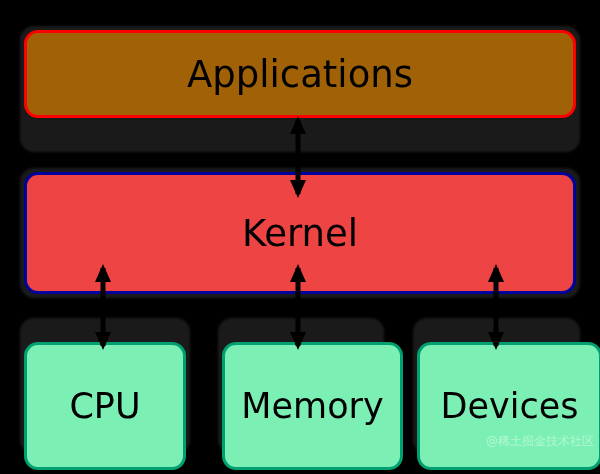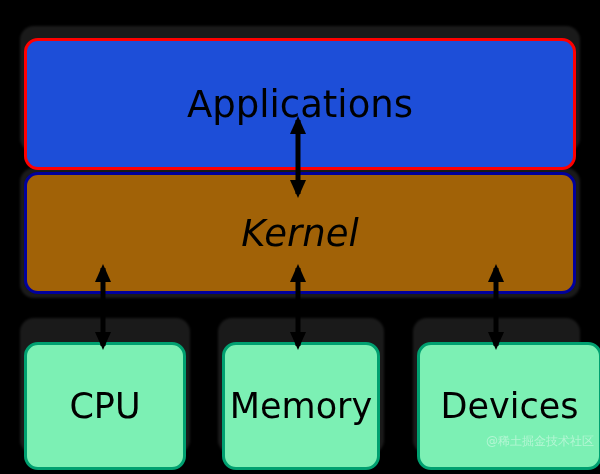--- a/index.html
+++ b/index.html
@@ -27,47 +27,46 @@
     line-height: 1;
   }
   .box-shadow-layer {
     position: absolute;
     border-radius: 14px;
     background: rgba(255,255,255,0.10);
     filter: blur(1px);
   }
   #app-box {
     left: 24px;
-    top: 38px;
+    top: 30px;
     width: 552px;
-    height: 132px;
-    background: #1d4ed8;
+    height: 88px;
+    background: #a16207;
     border: 3px solid #FF0000;
     font-size: 37px;
   }
   #kernel-box {
     left: 24px;
     top: 172px;
     width: 552px;
     height: 122px;
-    background: #a16207;
+    background: #ef4444;
     border: 3px solid #00009C;
     font-size: 37px;
-    font-style: italic;
   }
   .hw-box {
     top: 322px;
     height: 128px;
     background: #7CF0B4;
     border: 3px solid #00A070;
     font-size: 35px;
     margin-top: 20px;
   }
   #cpu-box   { left: 24px;  width: 162px; }
-  #mem-box   { left: 222px; width: 158px; text-align: right; }
+  #mem-box   { left: 222px; width: 181px; text-align: right; }
   #dev-box   { left: 417px; width: 185px; }
 
   .arrow {
     position: absolute;
     width: 26px;
   }
   .arrow svg { display: block; overflow: visible; }
 
   #watermark {
     position: absolute;

